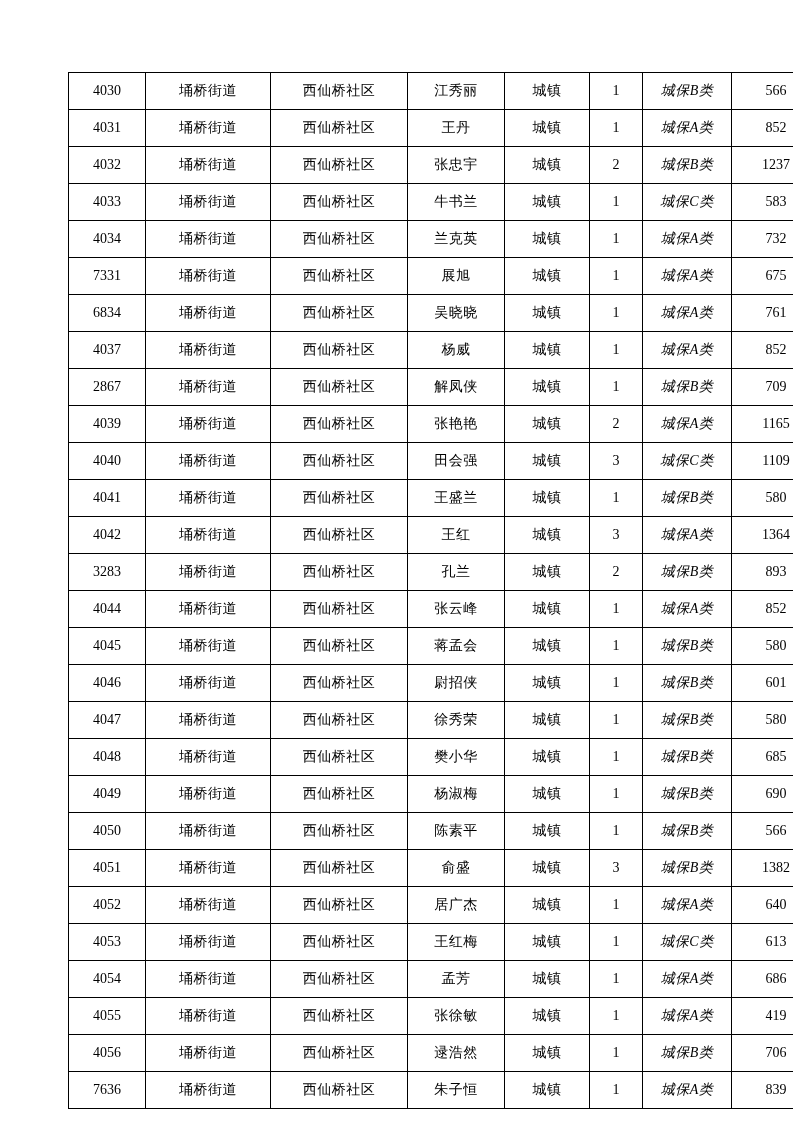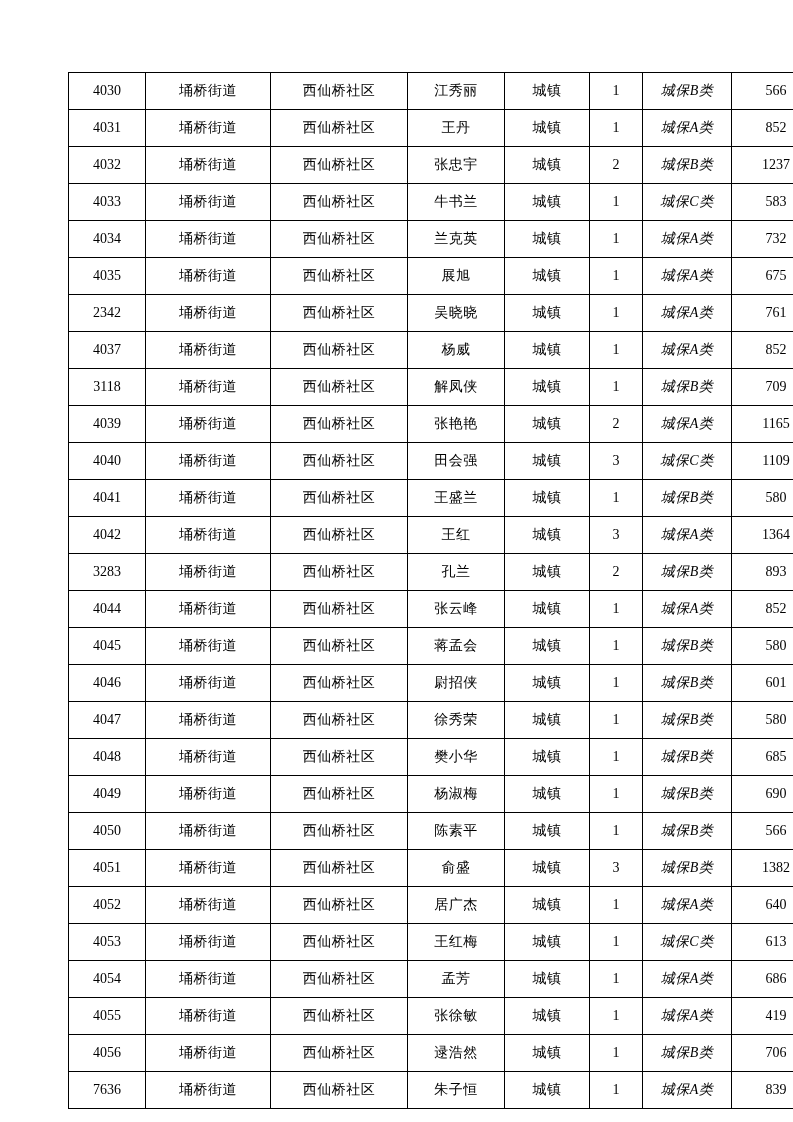--- a/index.html
+++ b/index.html
@@ -103,51 +103,51 @@
           <td class="col-id num">4034</td>
           <td class="col-street cjk">埇桥街道</td>
           <td class="col-comm cjk">西仙桥社区</td>
           <td class="col-name cjk">兰克英</td>
           <td class="col-type cjk">城镇</td>
           <td class="col-count num">1</td>
           <td class="col-cat cjk">城保A类</td>
           <td class="col-amt num">732</td>
         </tr>
         <tr>
-          <td class="col-id num">4035</td>
+          <td class="col-id num">7331</td>
           <td class="col-street cjk">埇桥街道</td>
           <td class="col-comm cjk">西仙桥社区</td>
           <td class="col-name cjk">展旭</td>
           <td class="col-type cjk">城镇</td>
           <td class="col-count num">1</td>
           <td class="col-cat cjk">城保A类</td>
           <td class="col-amt num">675</td>
         </tr>
         <tr>
-          <td class="col-id num">2342</td>
+          <td class="col-id num">6834</td>
           <td class="col-street cjk">埇桥街道</td>
           <td class="col-comm cjk">西仙桥社区</td>
           <td class="col-name cjk">吴晓晓</td>
           <td class="col-type cjk">城镇</td>
           <td class="col-count num">1</td>
           <td class="col-cat cjk">城保A类</td>
           <td class="col-amt num">761</td>
         </tr>
         <tr>
           <td class="col-id num">4037</td>
           <td class="col-street cjk">埇桥街道</td>
           <td class="col-comm cjk">西仙桥社区</td>
           <td class="col-name cjk">杨威</td>
           <td class="col-type cjk">城镇</td>
           <td class="col-count num">1</td>
           <td class="col-cat cjk">城保A类</td>
           <td class="col-amt num">852</td>
         </tr>
         <tr>
-          <td class="col-id num">3118</td>
+          <td class="col-id num">2867</td>
           <td class="col-street cjk">埇桥街道</td>
           <td class="col-comm cjk">西仙桥社区</td>
           <td class="col-name cjk">解凤侠</td>
           <td class="col-type cjk">城镇</td>
           <td class="col-count num">1</td>
           <td class="col-cat cjk">城保B类</td>
           <td class="col-amt num">709</td>
         </tr>
         <tr>
           <td class="col-id num">4039</td>

